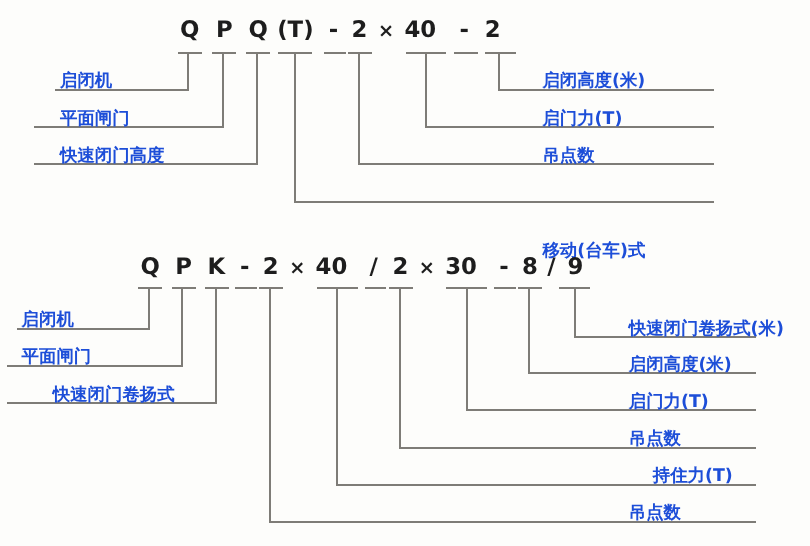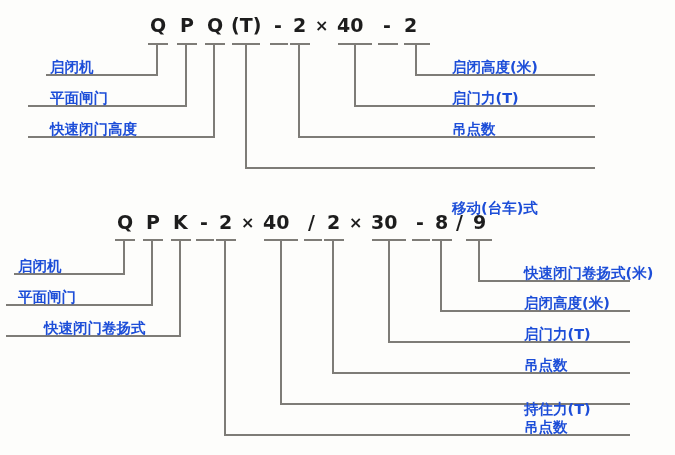--- a/index.html
+++ b/index.html
@@ -161,17 +161,17 @@
   </div>
 
   <div>
     <span class="lbl" style="left:18px;top:257px;">启闭机</span>
     <span class="lbl" style="left:18px;top:288px;">平面闸门</span>
     <span class="lbl" style="left:18px;top:319px;margin-left:26px;">快速闭门卷扬式</span>
     <span class="lbl" style="left:524px;top:264px;">快速闭门卷扬式(米)</span>
     <span class="lbl" style="left:524px;top:294px;">启闭高度(米)</span>
     <span class="lbl" style="left:524px;top:325px;">启门力(T)</span>
     <span class="lbl" style="left:524px;top:356px;">吊点数</span>
-    <span class="lbl" style="left:524px;top:387px;margin-top:13px;">持住力(T)</span>
+    <span class="lbl" style="left:544px;top:387px;">持住力(T)</span>
     <span class="lbl" style="left:524px;top:418px;">吊点数</span>
   </div>
 
 </div>
 
 </body></html>

